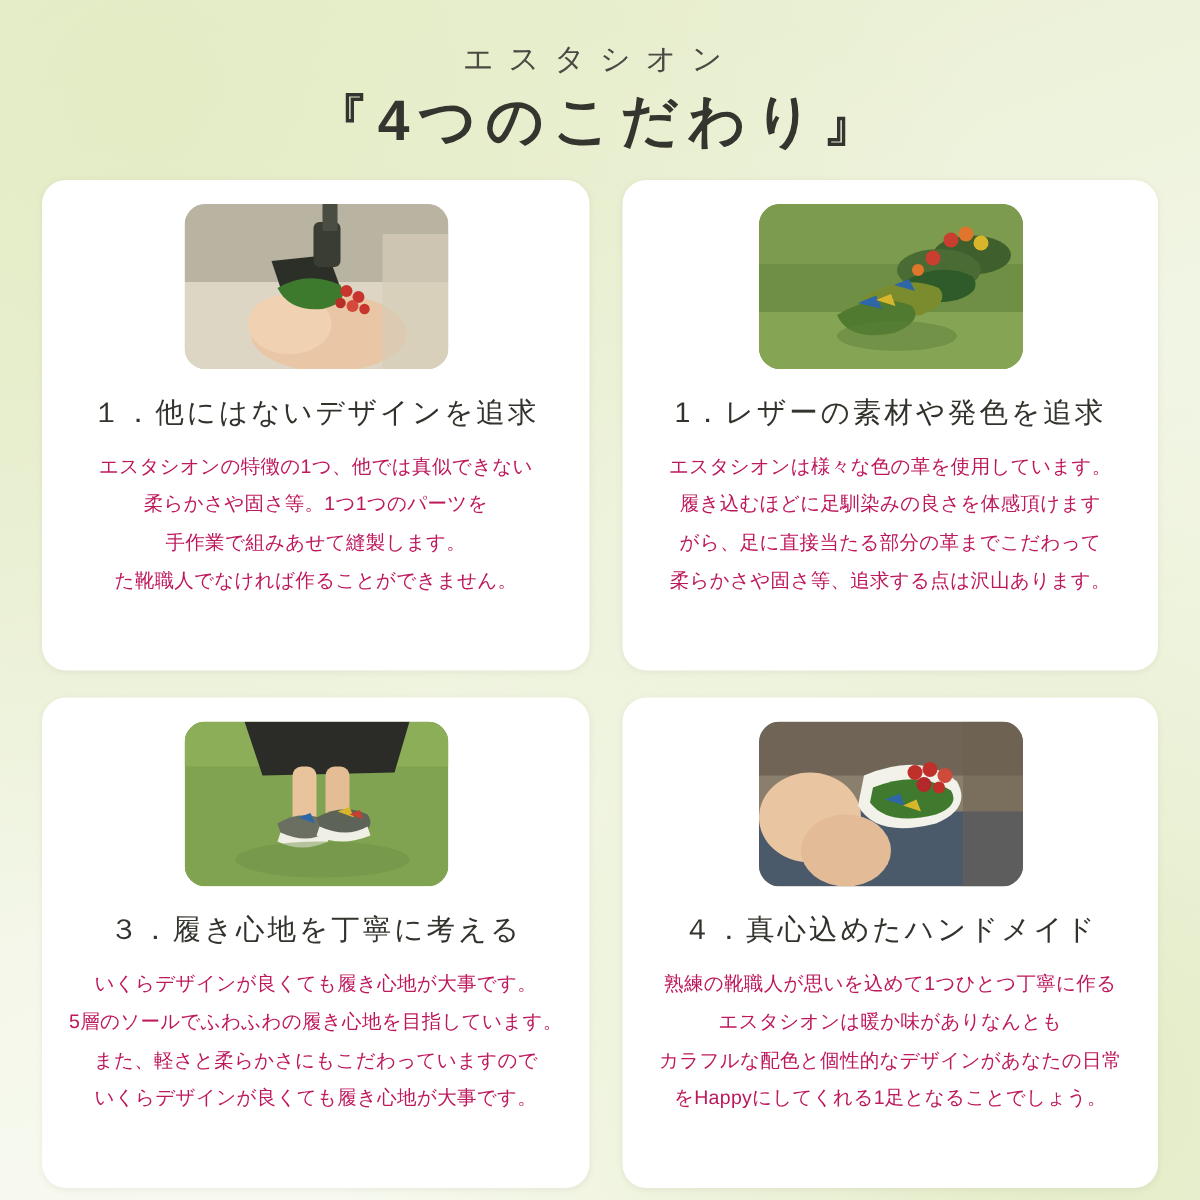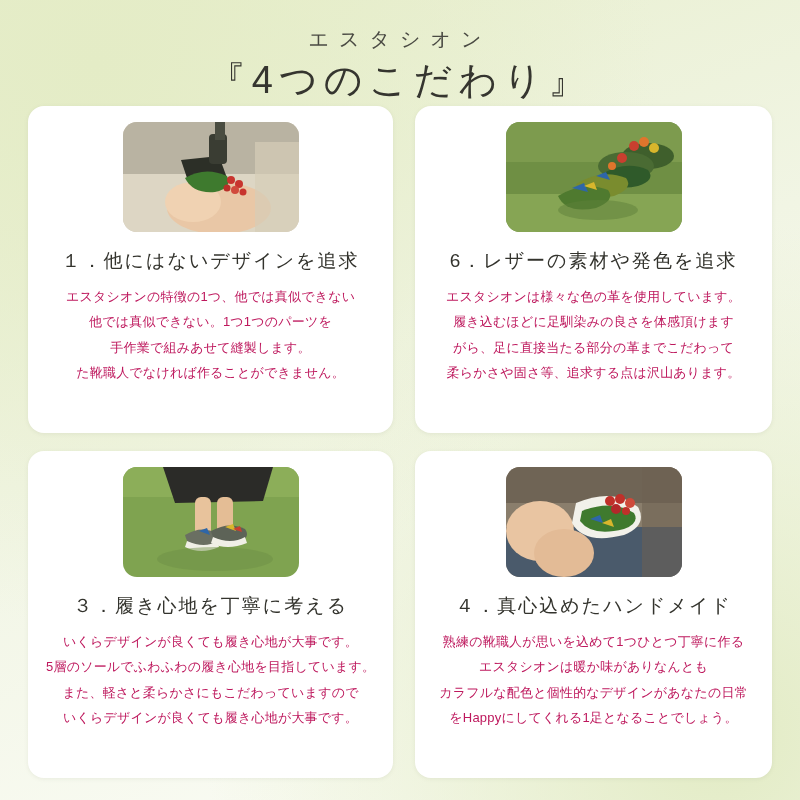--- a/index.html
+++ b/index.html
@@ -19,34 +19,35 @@
     width: 800px;
     height: 800px;
     padding: 22px 28px 18px 28px;
     background:
       radial-gradient(circle at 12% 8%, #e4ecc6 0%, rgba(228,236,198,0) 55%),
       radial-gradient(circle at 90% 92%, #e2ebc4 0%, rgba(226,235,196,0) 50%),
       linear-gradient(160deg, #e7eecc 0%, #f1f5e4 45%, #fcfdf8 100%);
   }
   .header {
     text-align: center;
+    margin-bottom: 14px;
   }
   .header .kicker {
     font-size: 20px;
     letter-spacing: 10px;
     color: #4a4a43;
     margin: 4px 0 2px 0;
     font-weight: 400;
   }
   .header .title {
     font-size: 38px;
     letter-spacing: 6px;
     color: #35352f;
     margin: 2px 0 0 0;
-    font-weight: 400;
+    font-weight: 700;
   }
   .grid {
     display: grid;
     grid-template-columns: 1fr 1fr;
     grid-template-rows: 1fr 1fr;
     gap: 18px 22px;
     height: 672px;
   }
   .card {
     background: #ffffff;
@@ -112,21 +113,21 @@
           <circle cx="116" cy="62" r="4" fill="#c8342e"></circle>
           <circle cx="112" cy="68" r="4" fill="#d14a3c"></circle>
           <circle cx="120" cy="70" r="3.5" fill="#c8342e"></circle>
           <circle cx="104" cy="66" r="3.5" fill="#b92f28"></circle>
           <rect x="132" y="20" width="44" height="90" fill="#d6cdb8" opacity="0.7"></rect>
         </svg>
       </div>
       <div class="card-title">１．他にはないデザインを追求</div>
       <div class="card-body">
         <div>エスタシオンの特徴の1つ、他では真似できない</div>
-        <div>他では真似できない。1つ1つのパーツを</div>
+        <div>柔らかさや固さ等。1つ1つのパーツを</div>
         <div>手作業で組みあせて縫製します。</div>
         <div>た靴職人でなければ作ることができません。</div>
       </div>
     </div>
 
     <div class="card">
       <div class="photo">
         <svg viewBox="0 0 176 110" preserveAspectRatio="xMidYMid slice">
           <rect width="176" height="110" fill="#6f8f44"></rect>
           <rect x="0" y="0" width="176" height="40" fill="#7d9b4e"></rect>
@@ -142,21 +143,21 @@
             <circle cx="148" cy="26" r="5" fill="#d8b62c"></circle>
             <circle cx="116" cy="36" r="5" fill="#c93f2f"></circle>
             <circle cx="106" cy="44" r="4" fill="#e0752c"></circle>
             <path d="M90 54 l10 -4 l4 8 z" fill="#2e66a8"></path>
             <path d="M66 66 l12 -5 l4 9 z" fill="#2e66a8"></path>
             <path d="M78 64 l10 -4 l3 8 z" fill="#d8b62c"></path>
             <ellipse cx="92" cy="88" rx="40" ry="10" fill="#5d7f3a" opacity="0.5"></ellipse>
           </g>
         </svg>
       </div>
-      <div class="card-title">6．レザーの素材や発色を追求</div>
+      <div class="card-title">1．レザーの素材や発色を追求</div>
       <div class="card-body">
         <div>エスタシオンは様々な色の革を使用しています。</div>
         <div>履き込むほどに足馴染みの良さを体感頂けます</div>
         <div>がら、足に直接当たる部分の革までこだわって</div>
         <div>柔らかさや固さ等、追求する点は沢山あります。</div>
       </div>
     </div>
 
     <div class="card">
       <div class="photo">

